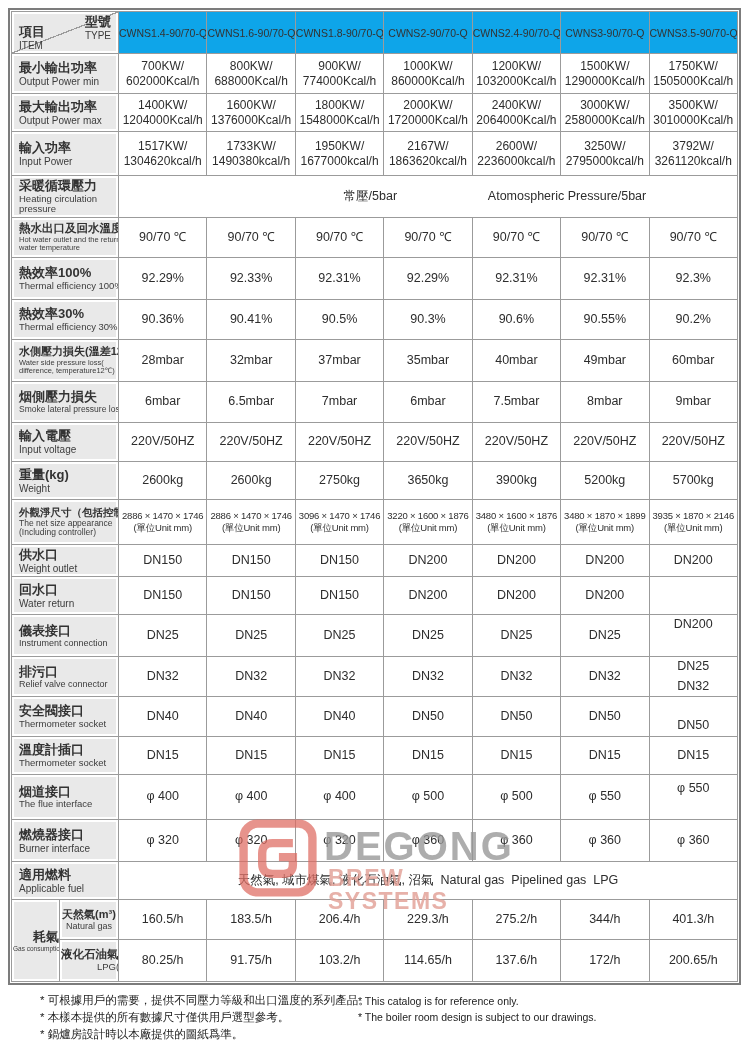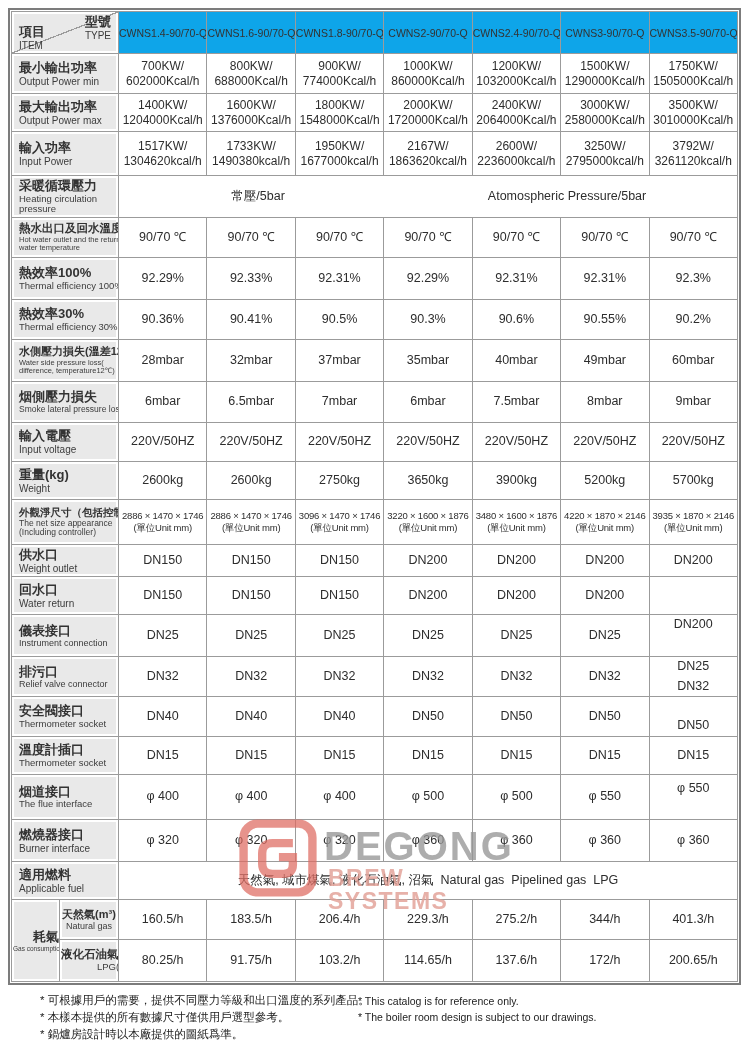--- a/index.html
+++ b/index.html
@@ -27,21 +27,21 @@
   .c-type .en, .c-item .en { font-size:10px; }
 
   td .line { display:block; }
   td.vtop { vertical-align:top; padding-top:2px; }
   .splitbox { display:flex; flex-direction:column; justify-content:space-between; height:35px; }
   .vlow { display:inline-block; transform:translateY(9px); }
   .vhi  { display:inline-block; transform:translateY(-8px); }
 
   td.merged { padding:0; }
   .pressure-flex { display:flex; width:100%; align-items:center; }
-  .pressure-flex .pL { width:45%; text-align:center; }
+  .pressure-flex .pL { width:45%; text-align:right; }
   .pressure-flex .pR { width:55%; text-align:center; }
   .fuel-text { white-space:pre; }
 
   tr.r-net-size td { font-size:9.5px; letter-spacing:-0.2px; }
   tr.r-net-size td .line + .line { font-size:9.5px; }
   tr.r-output-power-min td, tr.r-output-power-max td, tr.r-input-power td { font-size:12px; }
 
   .watermark { position:absolute; left:238px; top:814px; width:285px; height:88px; pointer-events:none; z-index:5; }
   .wm-logo { position:absolute; left:0; top:4px; width:80px; height:80px; color:rgba(222,105,95,0.72); }
   .wm-name { position:absolute; left:86px; top:12px; font-size:40px; font-weight:bold; letter-spacing:2px;
@@ -422,21 +422,21 @@
             </td>
             <td>
               <div class="line">3220 × 1600 × 1876</div>
               <div class="line">(單位Unit mm)</div>
             </td>
             <td>
               <div class="line">3480 × 1600 × 1876</div>
               <div class="line">(單位Unit mm)</div>
             </td>
             <td>
-              <div class="line">4220 × 1870 × 2146</div>
+              <div class="line">3480 × 1870 × 1899</div>
               <div class="line">(單位Unit mm)</div>
             </td>
             <td>
               <div class="line">3935 × 1870 × 2146</div>
               <div class="line">(單位Unit mm)</div>
             </td>
           </tr>
           <tr class="r-water-outlet" style="height: 32px;">
             <th class="lbl" colspan="2">
               <div class="zh" style="font-size: 13px;">供水口</div>

